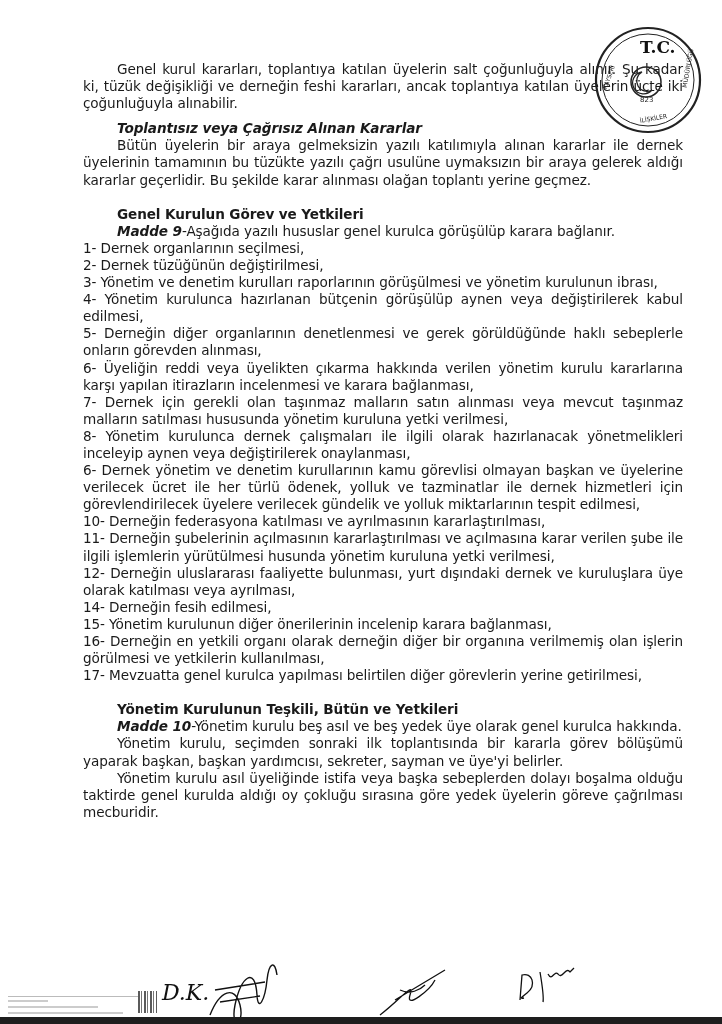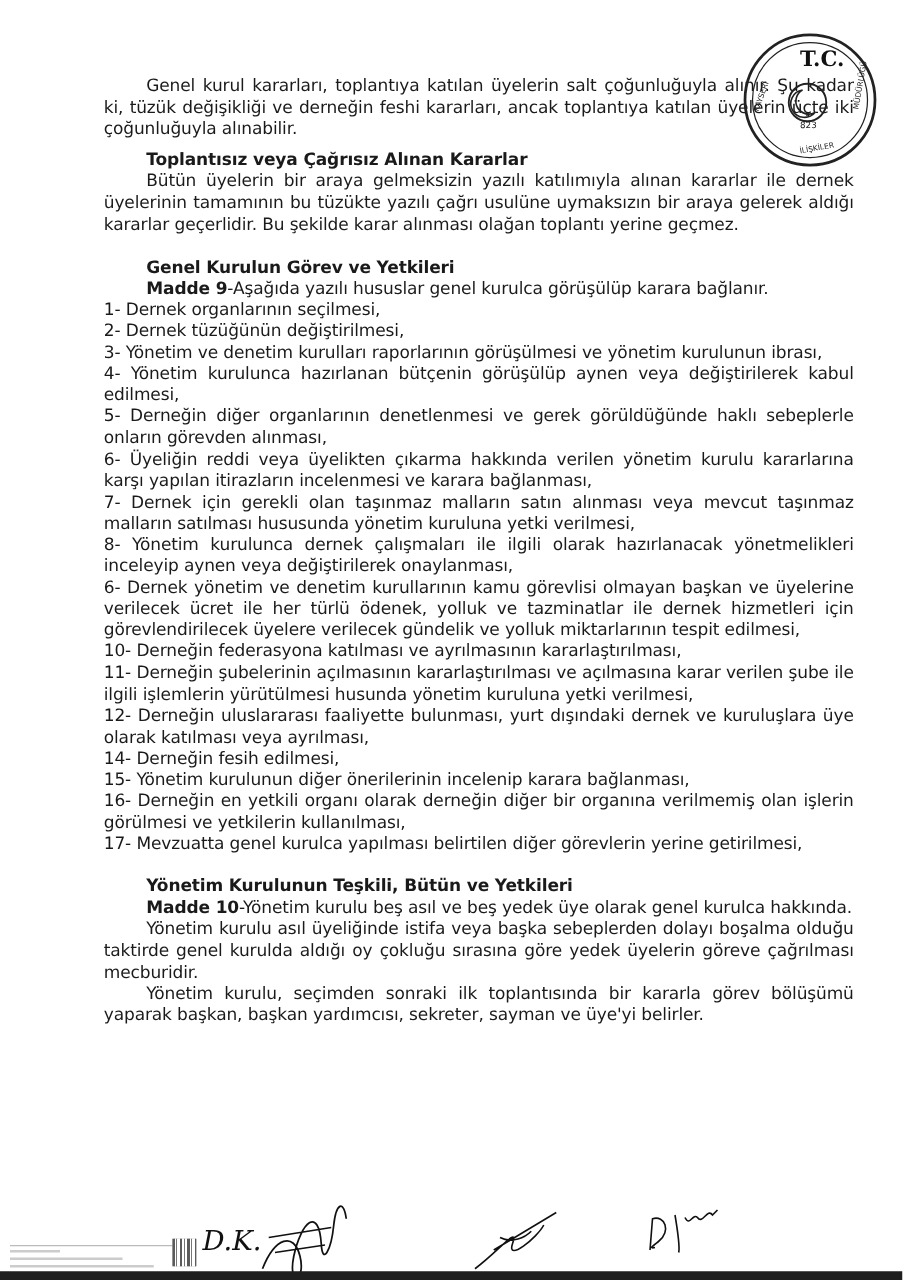--- a/index.html
+++ b/index.html
@@ -5,24 +5,24 @@
   html, body { margin: 0; padding: 0; background: #ffffff; }
   body { width: 722px; height: 1024px; position: relative; overflow: hidden; }
   .page {
     position: absolute; left: 83px; top: 61px; width: 600px;
     font-family: "DejaVu Sans", sans-serif; font-size: 13.6px; line-height: 17.1px;
     color: #1a1a1a; text-align: justify; letter-spacing: -0.1px;
   }
   .p { margin: 0; }
   .indent { text-indent: 34px; }
   .heading { margin: 0; padding-left: 34px; font-weight: bold; }
-  .heading.italic { font-family: "DejaVu Sans", sans-serif; }
+  .heading.italic { font-style: italic; font-family: "DejaVu Sans", sans-serif; }
   .gap { height: 17px; }
   .gap-s { height: 8px; }
-  .bold { font-weight: bold; }
+  .bold { font-weight: bold; font-style: italic; }
   .list-item { margin: 0; }
   .stamp { position: absolute; left: 580px; top: 20px; width: 140px; height: 120px; }
   .signatures { position: absolute; left: 0; top: 960px; width: 722px; height: 64px; }
   .footer-rule { position: absolute; left: 8px; top: 996px; width: 130px; height: 1px; background: #bbb; }
   .footer-lines { position: absolute; left: 8px; top: 1000px; width: 120px; }
   .footer-lines div { height: 2px; background: #ccc; margin-bottom: 4px; }
   .qr { position: absolute; left: 138px; top: 991px; width: 19px; height: 22px;
         background:
           repeating-linear-gradient(90deg, #333 0 2px, #fff 2px 3px, #555 3px 4px, #fff 4px 6px),
           #888; opacity: .8; }
@@ -53,22 +53,22 @@
     <p class="list-item">11- Derneğin şubelerinin açılmasının kararlaştırılması ve açılmasına karar verilen şube ile ilgili işlemlerin yürütülmesi husunda yönetim kuruluna yetki verilmesi,</p>
     <p class="list-item">12- Derneğin uluslararası faaliyette bulunması, yurt dışındaki dernek ve kuruluşlara üye olarak katılması veya ayrılması,</p>
     <p class="list-item">14- Derneğin fesih edilmesi,</p>
     <p class="list-item">15- Yönetim kurulunun diğer önerilerinin incelenip karara bağlanması,</p>
     <p class="list-item">16- Derneğin en yetkili organı olarak derneğin diğer bir organına verilmemiş olan işlerin görülmesi ve yetkilerin kullanılması,</p>
     <p class="list-item">17- Mevzuatta genel kurulca yapılması belirtilen diğer görevlerin yerine getirilmesi,</p>
   </div>
   <div class="gap"></div>
   <p class="heading">Yönetim Kurulunun Teşkili, Bütün ve Yetkileri</p>
   <p class="p indent"><span class="bold">Madde 10</span><span>-Yönetim kurulu beş asıl ve beş yedek üye olarak genel kurulca hakkında.</span></p>
+  <p class="p indent">Yönetim kurulu, seçimden sonraki ilk toplantısında bir kararla görev bölüşümü yaparak başkan, başkan yardımcısı, sekreter, sayman ve üye'yi belirler.</p>
   <p class="p indent">Yönetim kurulu asıl üyeliğinde istifa veya başka sebeplerden dolayı boşalma olduğu taktirde genel kurulda aldığı oy çokluğu sırasına göre yedek üyelerin göreve çağrılması mecburidir.</p>
-  <p class="p indent">Yönetim kurulu, seçimden sonraki ilk toplantısında bir kararla görev bölüşümü yaparak başkan, başkan yardımcısı, sekreter, sayman ve üye'yi belirler.</p>
 </div>
 
 <svg class="stamp" viewBox="0 0 140 120">
   <circle cx="68" cy="60" r="52" fill="none" stroke="#222" stroke-width="2.2"></circle>
   <circle cx="68" cy="60" r="46" fill="none" stroke="#222" stroke-width="1"></circle>
   <circle cx="66" cy="62" r="15" fill="none" stroke="#222" stroke-width="1.5"></circle>
   <path d="M62 52 a11 11 0 1 0 10 18 a9 9 0 1 1 -10 -18z" fill="none" stroke="#222" stroke-width="1.3"></path>
   <text x="60" y="33" font-family="DejaVu Serif, serif" font-size="17" font-weight="bold" fill="#111">T.C.</text>
   <text x="60" y="82" font-family="DejaVu Sans, sans-serif" font-size="7" fill="#222">823</text>
   <text x="20" y="60" font-family="DejaVu Sans, sans-serif" font-size="6" fill="#222" transform="rotate(-70 30 60)">KAYSERİ</text>

